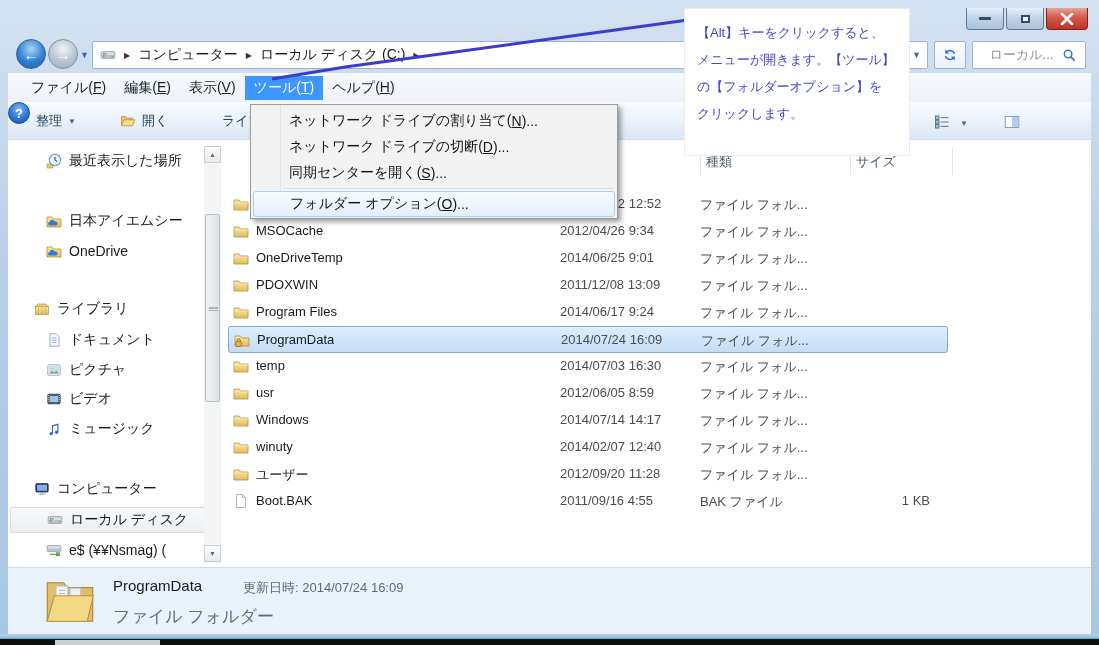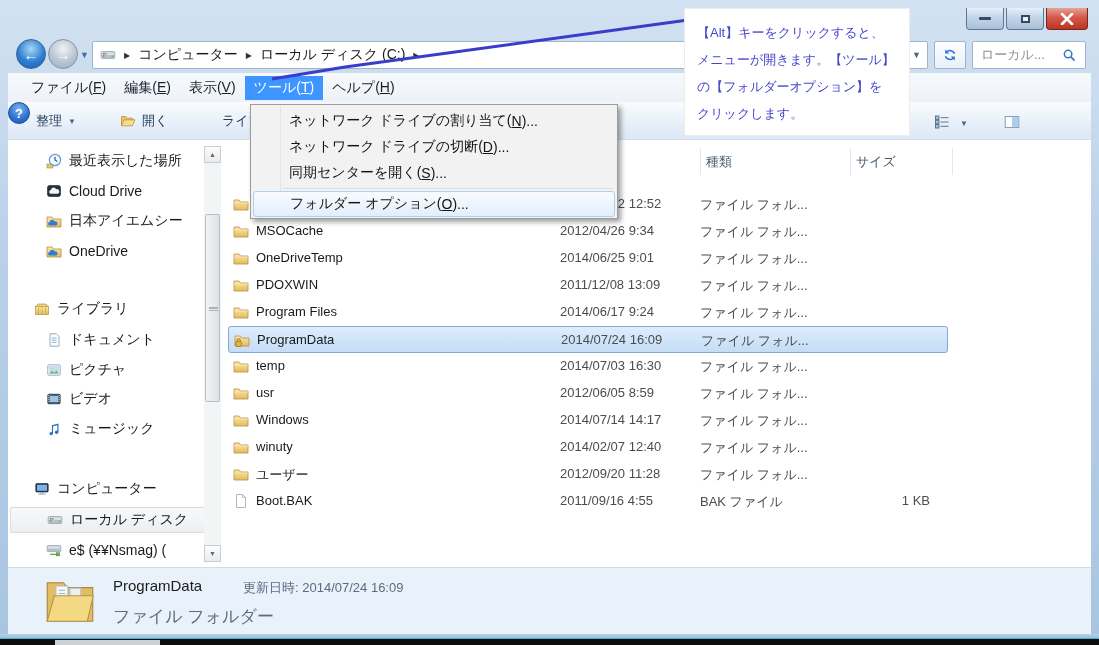--- a/index.html
+++ b/index.html
@@ -39,21 +39,21 @@
 
   #address-bar { position:absolute; left:92px; top:41px; width:836px; height:28px; background:#fff;
     border:1px solid #9fb4cc; border-radius:2px; display:flex; align-items:center; font-size:14px; color:#1a1a1a; }
   #address-bar .crumb-sep { font-size:8px; color:#333; padding:0 8px; }
   #address-combo { position:absolute; right:0; top:0; width:22px; height:26px; border-left:1px solid #d7e0ea;
     display:flex; align-items:center; justify-content:center; font-size:9px; color:#4a6785; }
   #btn-refresh { position:absolute; left:934px; top:41px; width:32px; height:28px;
     border:1px solid #9fb4cc; border-radius:2px; background:linear-gradient(#fdfeff,#e8f0f9);
     display:flex; align-items:center; justify-content:center; }
   #search-box { position:absolute; left:972px; top:41px; width:114px; height:28px; background:#fff;
-    border:1px solid #9fb4cc; border-radius:2px; display:flex; align-items:center; padding:0 8px; }
+    border:1px solid #9fb4cc; border-radius:2px; display:flex; align-items:center; padding:0 8px;text-align:center; }
   #search-box .ph { flex:1; font-size:13px; color:#8a9096; white-space:nowrap; overflow:hidden; }
 
   
   #menubar { position:absolute; left:8px; top:73px; width:1083px; height:29px;
     background:linear-gradient(#f6f9fc,#eef2f8); display:flex; align-items:center; padding-left:14px;
     font-size:14px; color:#17202b; }
   .mb-item { padding:3px 9px; white-space:nowrap; }
   .mb-item.active { background:#3d95ff; color:#fff; }
 
   
@@ -113,21 +113,21 @@
     background:#f2f2f2; border:1px solid #9b9b9b; box-shadow:3px 3px 5px rgba(0,0,0,.38);
     padding-top:3px; font-size:14px; color:#141414; z-index:40; }
   #menu-gutter { position:absolute; left:29px; top:1px; bottom:1px; width:1px; background:#e4e4e4; }
   .mp-item { position:relative; height:26px; margin:0 2px; display:flex; align-items:center;
     padding-left:36px; white-space:nowrap; }
   .mp-sep { height:1px; background:#dcdcdc; margin:2px 4px 2px 32px; }
   .mp-item.hl { background:linear-gradient(#f8fcff,#e2eefb); border:1px solid #aed1ee; border-radius:3px; }
 
   
   #connector { position:absolute; left:0; top:0; z-index:45; pointer-events:none; }
-  #callout { position:absolute; left:684px; top:8px; width:226px; height:128px; background:#fff;
+  #callout { position:absolute; left:684px; top:8px; width:226px; height:148px; background:#fff;
     border:1px solid #ededed; z-index:50; padding:10px 12px; }
   #callout .cl { font-size:13px; line-height:27px; color:#4545cc; white-space:nowrap; }
 </style>
 </head>
 <body>
 
 <svg width="0" height="0" style="position:absolute">
 <defs>
   <linearGradient id="gFold" x1="0" y1="0" x2="0" y2="1">
     <stop offset="0" stop-color="#fce9a8"></stop>
@@ -332,28 +332,20 @@
 
 <div id="sidebar">
   <div class="si lvl2" style="top:8px">
       <span class="ic">
         <svg width="16" height="16">
           <use href="#s-recent"></use>
         </svg>
       </span>
       <span>最近表示した場所</span>
     </div>
-  <div class="si lvl2" style="top:38px">
-      <span class="ic">
-        <svg width="16" height="16">
-          <use href="#s-clouddrive"></use>
-        </svg>
-      </span>
-      <span>Cloud Drive</span>
-    </div>
   <div class="si lvl2" style="top:68px">
       <span class="ic">
         <svg width="16" height="16">
           <use href="#s-foldercloud"></use>
         </svg>
       </span>
       <span>日本アイエムシー</span>
     </div>
   <div class="si lvl2" style="top:98px">
       <span class="ic">

